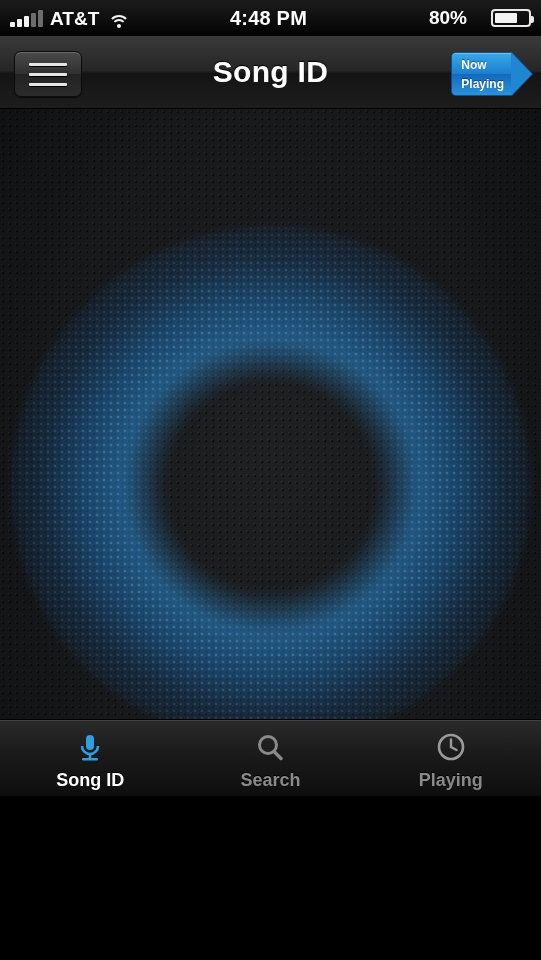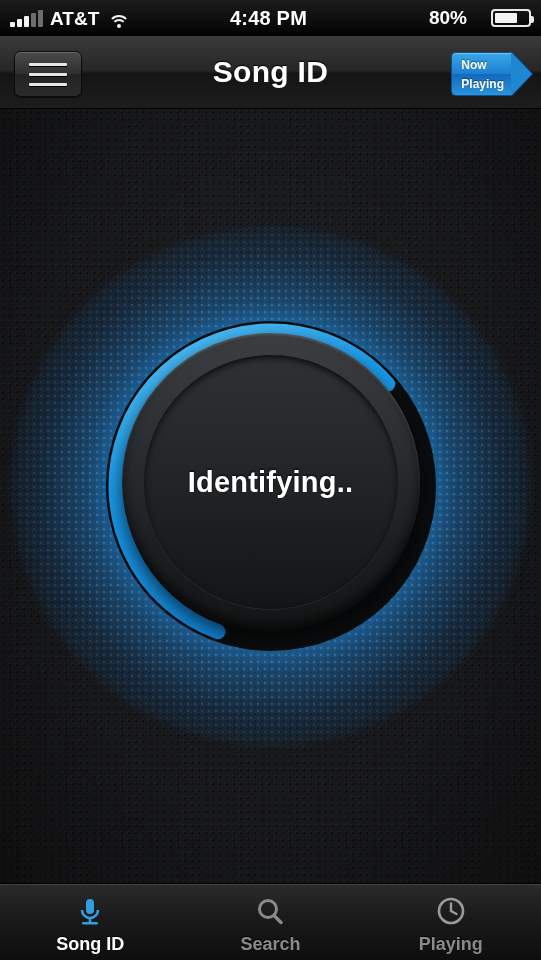--- a/index.html
+++ b/index.html
@@ -10,21 +10,21 @@
   body {
     width: 541px;
     height: 960px;
     overflow: hidden;
     font-family: "Liberation Sans", sans-serif;
     -webkit-font-smoothing: antialiased;
   }
   .phone {
     position: relative;
     width: 541px;
-    height: 960px;
+    height: 796px;
     background: #1b1b1b;
     overflow: hidden;
   }
 
   
   .statusbar {
     position: absolute;
     top: 0; left: 0;
     width: 541px;
     height: 36px;
@@ -403,41 +403,20 @@
         <div>Playing</div>
       </div>
       <div class="np-arrow"></div>
     </div>
   </div>
 
   <div class="content">
     <div class="glow"></div>
     <div class="glow-dots"></div>
 
-    <div class="dial-wrap">
-      <div class="ring-track"></div>
-
-      <svg class="progress-svg" viewBox="0 0 330 330">
-        <defs>
-          <linearGradient id="progGrad" x1="0" y1="1" x2="1" y2="0">
-            <stop offset="0%" stop-color="#5fc6f5"></stop>
-            <stop offset="35%" stop-color="#1b9ae8"></stop>
-            <stop offset="100%" stop-color="#0d74c8"></stop>
-          </linearGradient>
-        </defs>
-        <circle cx="165" cy="165" r="155" fill="none" stroke="#0a0c0e" stroke-width="17"></circle>
-        <circle id="prog-arc" cx="165" cy="165" r="155" fill="none" stroke="url(#progGrad)" stroke-width="15" stroke-linecap="round" transform="rotate(110 165 165)" stroke-dasharray="564.8583591154447 973.8937226128359"></circle>
-      </svg>
-
-      <div class="dial">
-        <div class="dial-inner">
-          <span class="dial-label">Identifying..</span>
-        </div>
-      </div>
-    </div>
   </div>
 
   <div class="tabbar">
     <div class="tab active">
       <span class="tab-ico">
         <svg width="34" height="34" viewBox="0 0 34 34">
           <rect x="13" y="4" width="8" height="15" rx="4" fill="#2f9fe0"></rect>
           <path d="M9 15 a8 8 0 0 0 16 0" fill="none" stroke="#2f9fe0" stroke-width="2.6"></path>
           <rect x="15.7" y="22" width="2.6" height="5" fill="#2f9fe0"></rect>
           <rect x="9" y="27" width="16" height="2.6" rx="1.3" fill="#2f9fe0"></rect>

